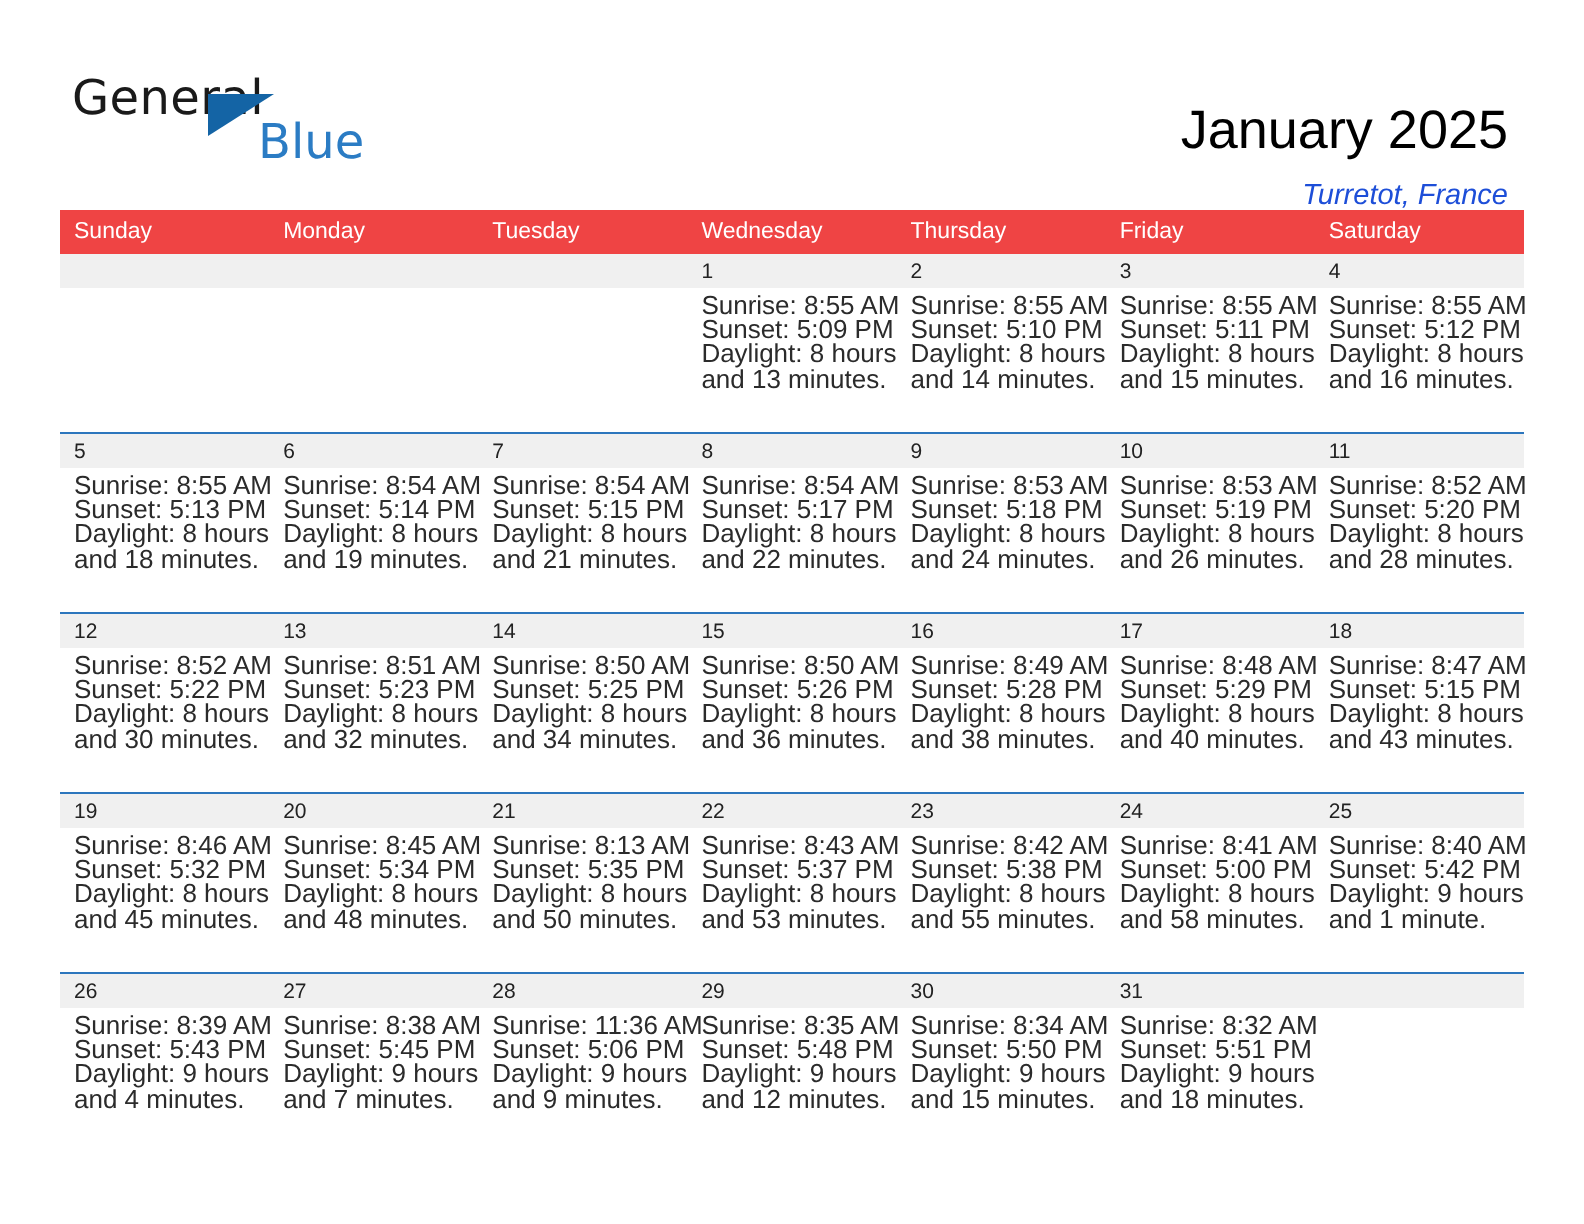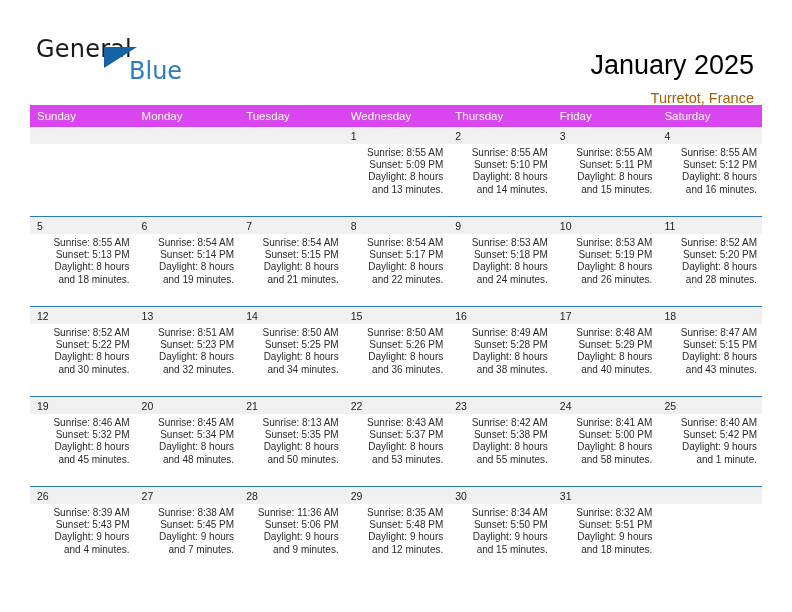--- a/index.html
+++ b/index.html
@@ -80,37 +80,38 @@
   .month-title {
     font-size: 27px;
     font-weight: 400;
     color: #000000;
     line-height: 34px;
     white-space: nowrap;
   }
   .location {
     font-size: 14.5px;
     font-weight: 400;
-    color: #a16207;
+    color: #1d4ed8;
     line-height: 20px;
     margin-top: 6px;
     white-space: nowrap;
+    font-style: italic;
   }
 
   
   .calendar {
     position: absolute;
     left: 30px;
     top: 105px;
     width: 732px;
     border-collapse: collapse;
     table-layout: fixed;
   }
   .calendar th {
-    background: #d946ef;
+    background: #ef4444;
     color: #ffffff;
     font-size: 11.5px;
     font-weight: 400;
     text-align: left;
     padding: 5px 0 5px 7px;
     height: 19px;
     box-sizing: border-box;
     border: none;
   }
 
@@ -136,24 +137,23 @@
     background: #f0f0f0;
     height: 17px;
     padding: 1px 0 0 7px;
     box-sizing: border-box;
     font-size: 10.5px;
     line-height: 16px;
     color: #222222;
   }
   .cell-body {
     padding: 3px 5px 0 7px;
-    font-size: 10px;
+    font-size: 13px;
     line-height: 12.2px;
     color: #2b2b2b;
-    text-align: right;
   }
   .cell-body div {
     white-space: nowrap;
   }
   td.empty .daynum-band {
     background: #f0f0f0;
   }
   td.empty .cell-body {
     visibility: hidden;
   }

